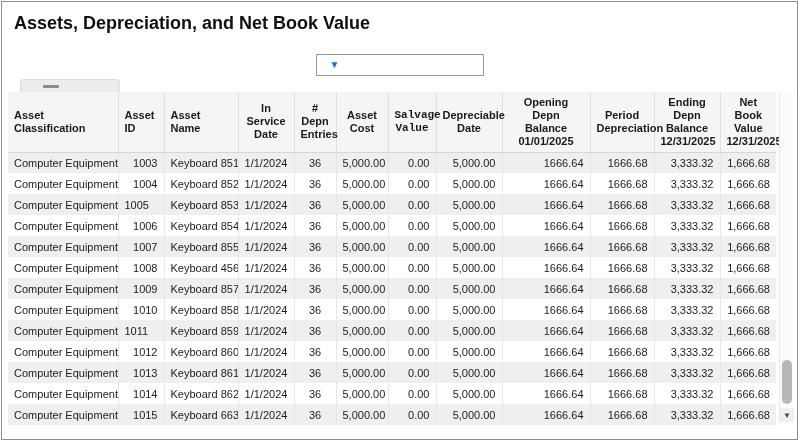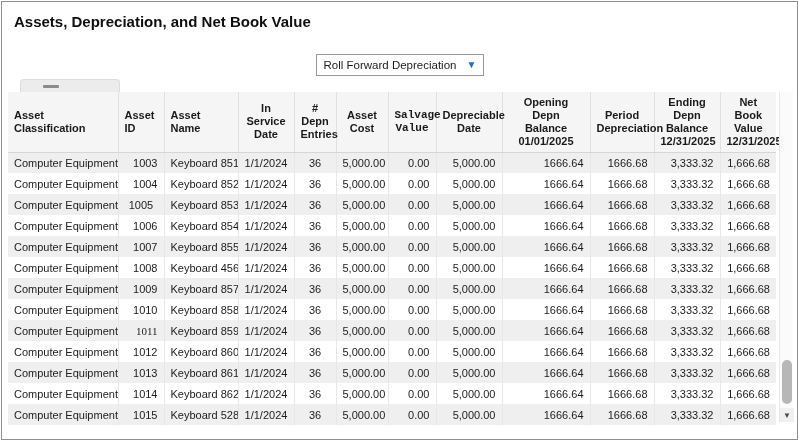--- a/index.html
+++ b/index.html
@@ -12,21 +12,21 @@
   .frame {
     position: relative;
     width: 797px;
     height: 439px;
     margin: 1px;
     border: 1px solid #8f8f8f;
     background: #ffffff;
     overflow: hidden;
   }
   .page-title {
-    font-size: 15px;
+    font-size: 18px;
     font-weight: bold;
     color: #0f0f0f;
     padding: 11px 0 0 12px;
   }
   .journal {
     font-size: 12.5px;
     font-weight: bold;
     color: #0f0f0f;
     padding: 4px 0 0 12px;
   }
@@ -148,21 +148,20 @@
 </style>
 </head>
 <body>
 
 <div class="frame">
 
   <div class="page-title">Assets, Depreciation, and Net Book Value</div>
 
   <div class="dropdown-row">
     <div class="dropdown">
-      <span class="dd-label">Roll Forward Depreciation</span>
       <span class="dd-arrow">▼</span>
     </div>
   </div>
 
   <div class="panel-tab">
     <span class="dash"></span>
   </div>
 
   <div class="table-area">
     <table>
@@ -222,21 +221,21 @@
             <td style="text-align: right;">5,000.00</td>
             <td style="text-align: right;">0.00</td>
             <td style="text-align: right;">5,000.00</td>
             <td style="text-align: right;">1666.64</td>
             <td style="text-align: right;">1666.68</td>
             <td style="text-align: right;">3,333.32</td>
             <td style="text-align: right;">1,666.68</td>
           </tr>
           <tr>
             <td style="text-align: left;">Computer Equipment</td>
-            <td style="text-align: center;">1005</td>
+            <td style="text-align: left;">1005</td>
             <td style="text-align: left;">Keyboard 853</td>
             <td style="text-align: center;">1/1/2024</td>
             <td style="text-align: center;">36</td>
             <td style="text-align: right;">5,000.00</td>
             <td style="text-align: right;">0.00</td>
             <td style="text-align: right;">5,000.00</td>
             <td style="text-align: right;">1666.64</td>
             <td style="text-align: right;">1666.68</td>
             <td style="text-align: right;">3,333.32</td>
             <td style="text-align: right;">1,666.68</td>
@@ -306,21 +305,21 @@
             <td style="text-align: right;">5,000.00</td>
             <td style="text-align: right;">0.00</td>
             <td style="text-align: right;">5,000.00</td>
             <td style="text-align: right;">1666.64</td>
             <td style="text-align: right;">1666.68</td>
             <td style="text-align: right;">3,333.32</td>
             <td style="text-align: right;">1,666.68</td>
           </tr>
           <tr>
             <td style="text-align: left;">Computer Equipment</td>
-            <td style="text-align: right; font-family: Liberation Serif, serif;">1011</td>
+            <td style="">1011</td>
             <td style="text-align: left;">Keyboard 859</td>
             <td style="text-align: center;">1/1/2024</td>
             <td style="text-align: center;">36</td>
             <td style="text-align: right;">5,000.00</td>
             <td style="text-align: right;">0.00</td>
             <td style="text-align: right;">5,000.00</td>
             <td style="text-align: right;">1666.64</td>
             <td style="text-align: right;">1666.68</td>
             <td style="text-align: right;">3,333.32</td>
             <td style="text-align: right;">1,666.68</td>
@@ -363,21 +362,21 @@
             <td style="text-align: right;">0.00</td>
             <td style="text-align: right;">5,000.00</td>
             <td style="text-align: right;">1666.64</td>
             <td style="text-align: right;">1666.68</td>
             <td style="text-align: right;">3,333.32</td>
             <td style="text-align: right;">1,666.68</td>
           </tr>
           <tr>
             <td style="text-align: left;">Computer Equipment</td>
             <td style="text-align: right;">1015</td>
-            <td style="text-align: left;">Keyboard 528</td>
+            <td style="text-align: left;">Keyboard 663</td>
             <td style="text-align: center;">1/1/2024</td>
             <td style="text-align: center;">36</td>
             <td style="text-align: right;">5,000.00</td>
             <td style="text-align: right;">0.00</td>
             <td style="text-align: right;">5,000.00</td>
             <td style="text-align: right;">1666.64</td>
             <td style="text-align: right;">1666.68</td>
             <td style="text-align: right;">3,333.32</td>
             <td style="text-align: right;">1,666.68</td>
           </tr>

